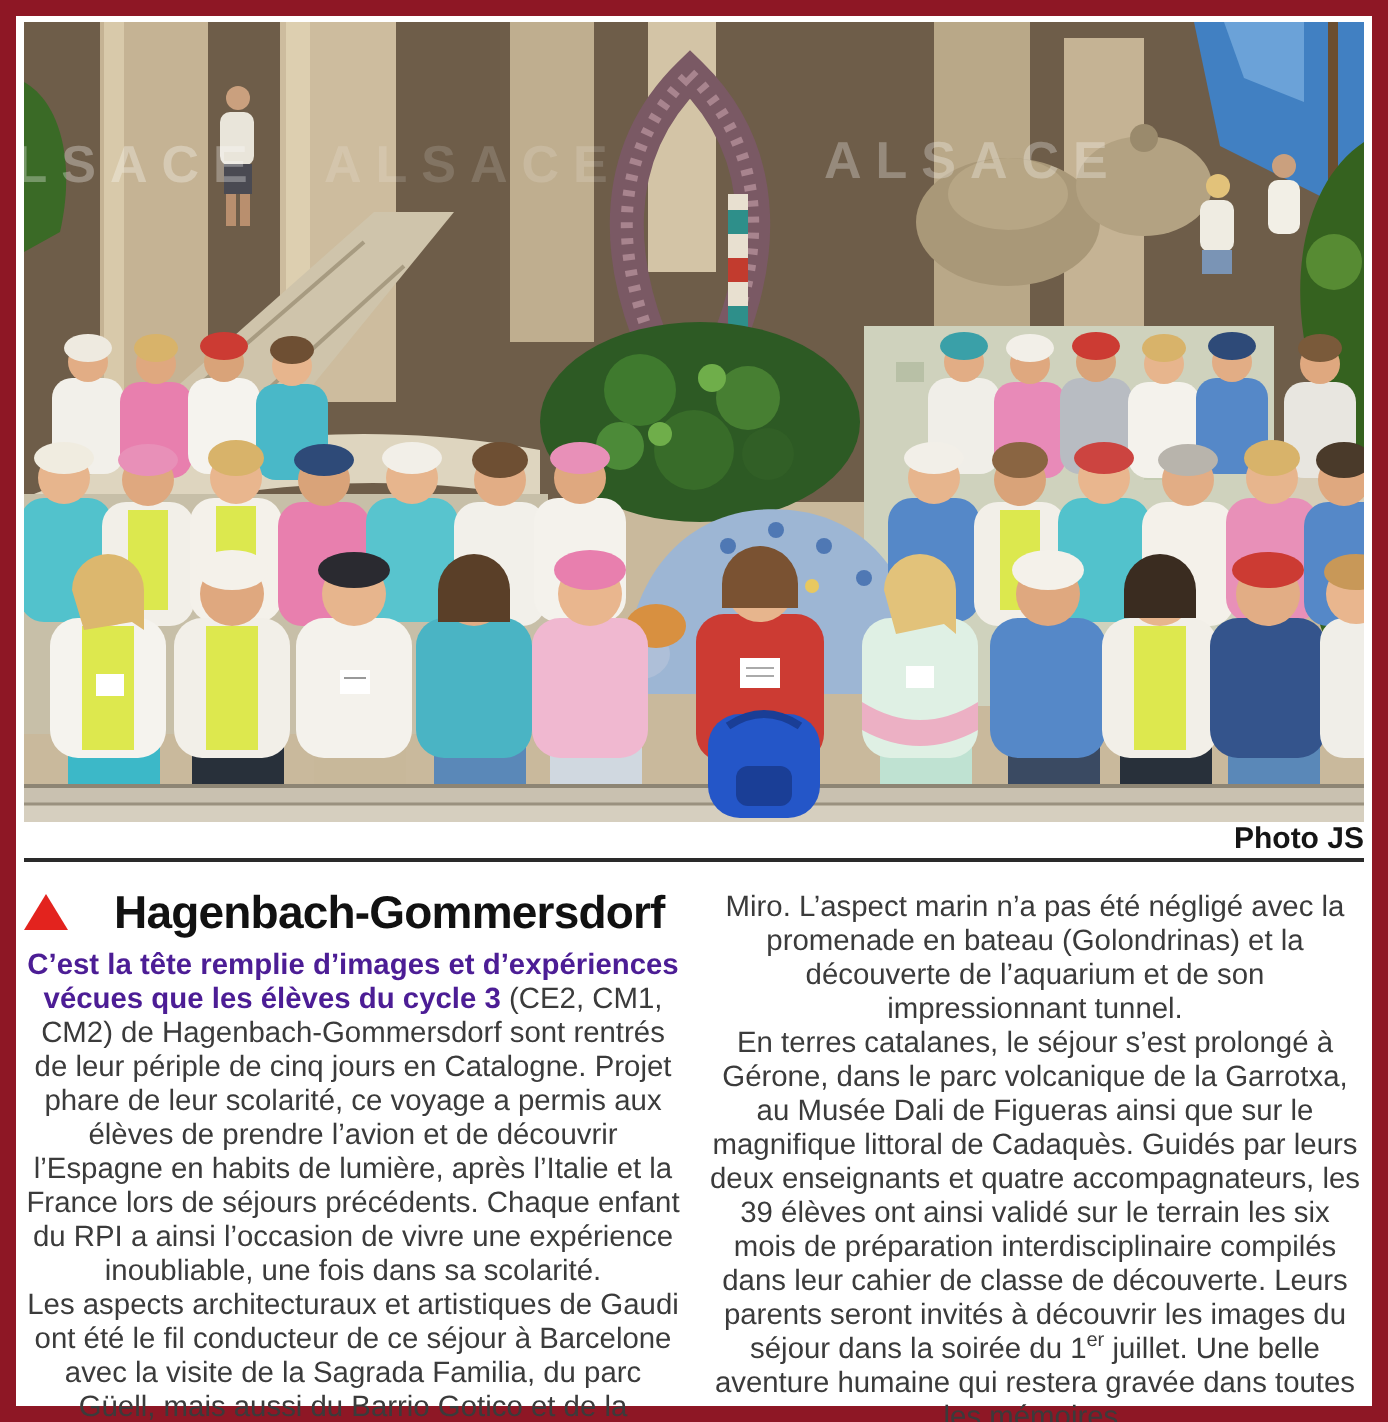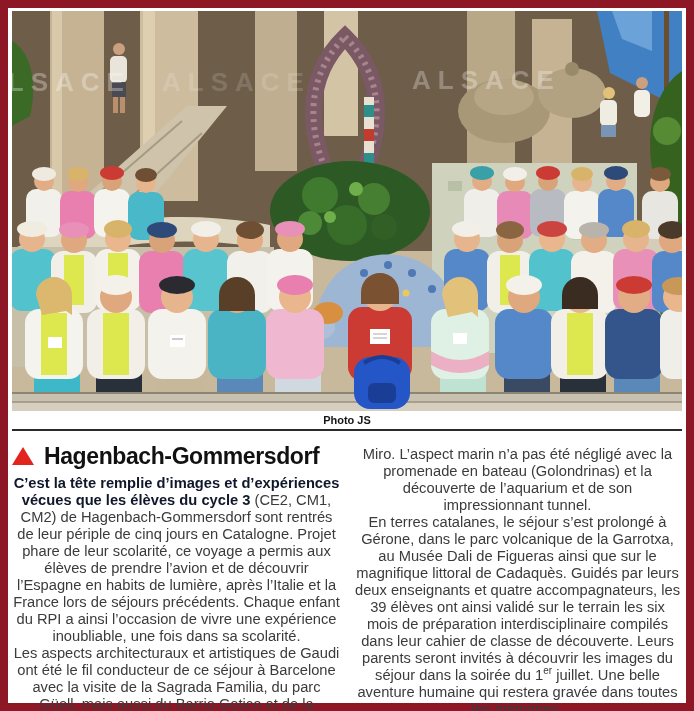--- a/index.html
+++ b/index.html
@@ -17,42 +17,42 @@
   }
   .photo-wrap{
     width:670px;height:400px;
     position:relative;
     overflow:hidden;
     background:#c9b99c;
   }
   .photo-wrap svg{display:block;}
   .caption{
     height:16px;
-    text-align:center;
-    font-size:11px;
+    text-align:right;
+    font-size:15px;
     font-weight:bold;
     color:#151515;
     line-height:16px;
     margin-top:1px;
   }
   .rule{
     border-bottom:2px solid #2a2a2a;
     margin-top:1px;
   }
   .article{
     display:flex;
     gap:12px;
     margin-top:13px;
   }
   .col{width:329px;}
   .col-right{padding-top:2px;}
   .headline-row{
     display:flex;
     align-items:center;
-    gap:10px;
+    gap:23px;
     margin:0 0 7px 0;
   }
   .tri{
     width:0;height:0;
     border-left:11px solid transparent;
     border-right:11px solid transparent;
     border-bottom:18px solid #e3231e;
     display:inline-block;
   }
   h1{
@@ -64,21 +64,21 @@
     letter-spacing:-0.4px;
     white-space:nowrap;
   }
   p{
     margin:0;
     font-size:14.7px;
     line-height:17px;
     color:#3b3b3b;
     text-align:center;
   }
-  p b{color:#0f172a;}
+  p b{color:#4c1d95;}
   sup{font-size:10px;line-height:0;}
   .wm{
     font-weight:bold;
     letter-spacing:7px;
     fill:#ffffff;
   }
 </style>
 </head>
 <body>
 

